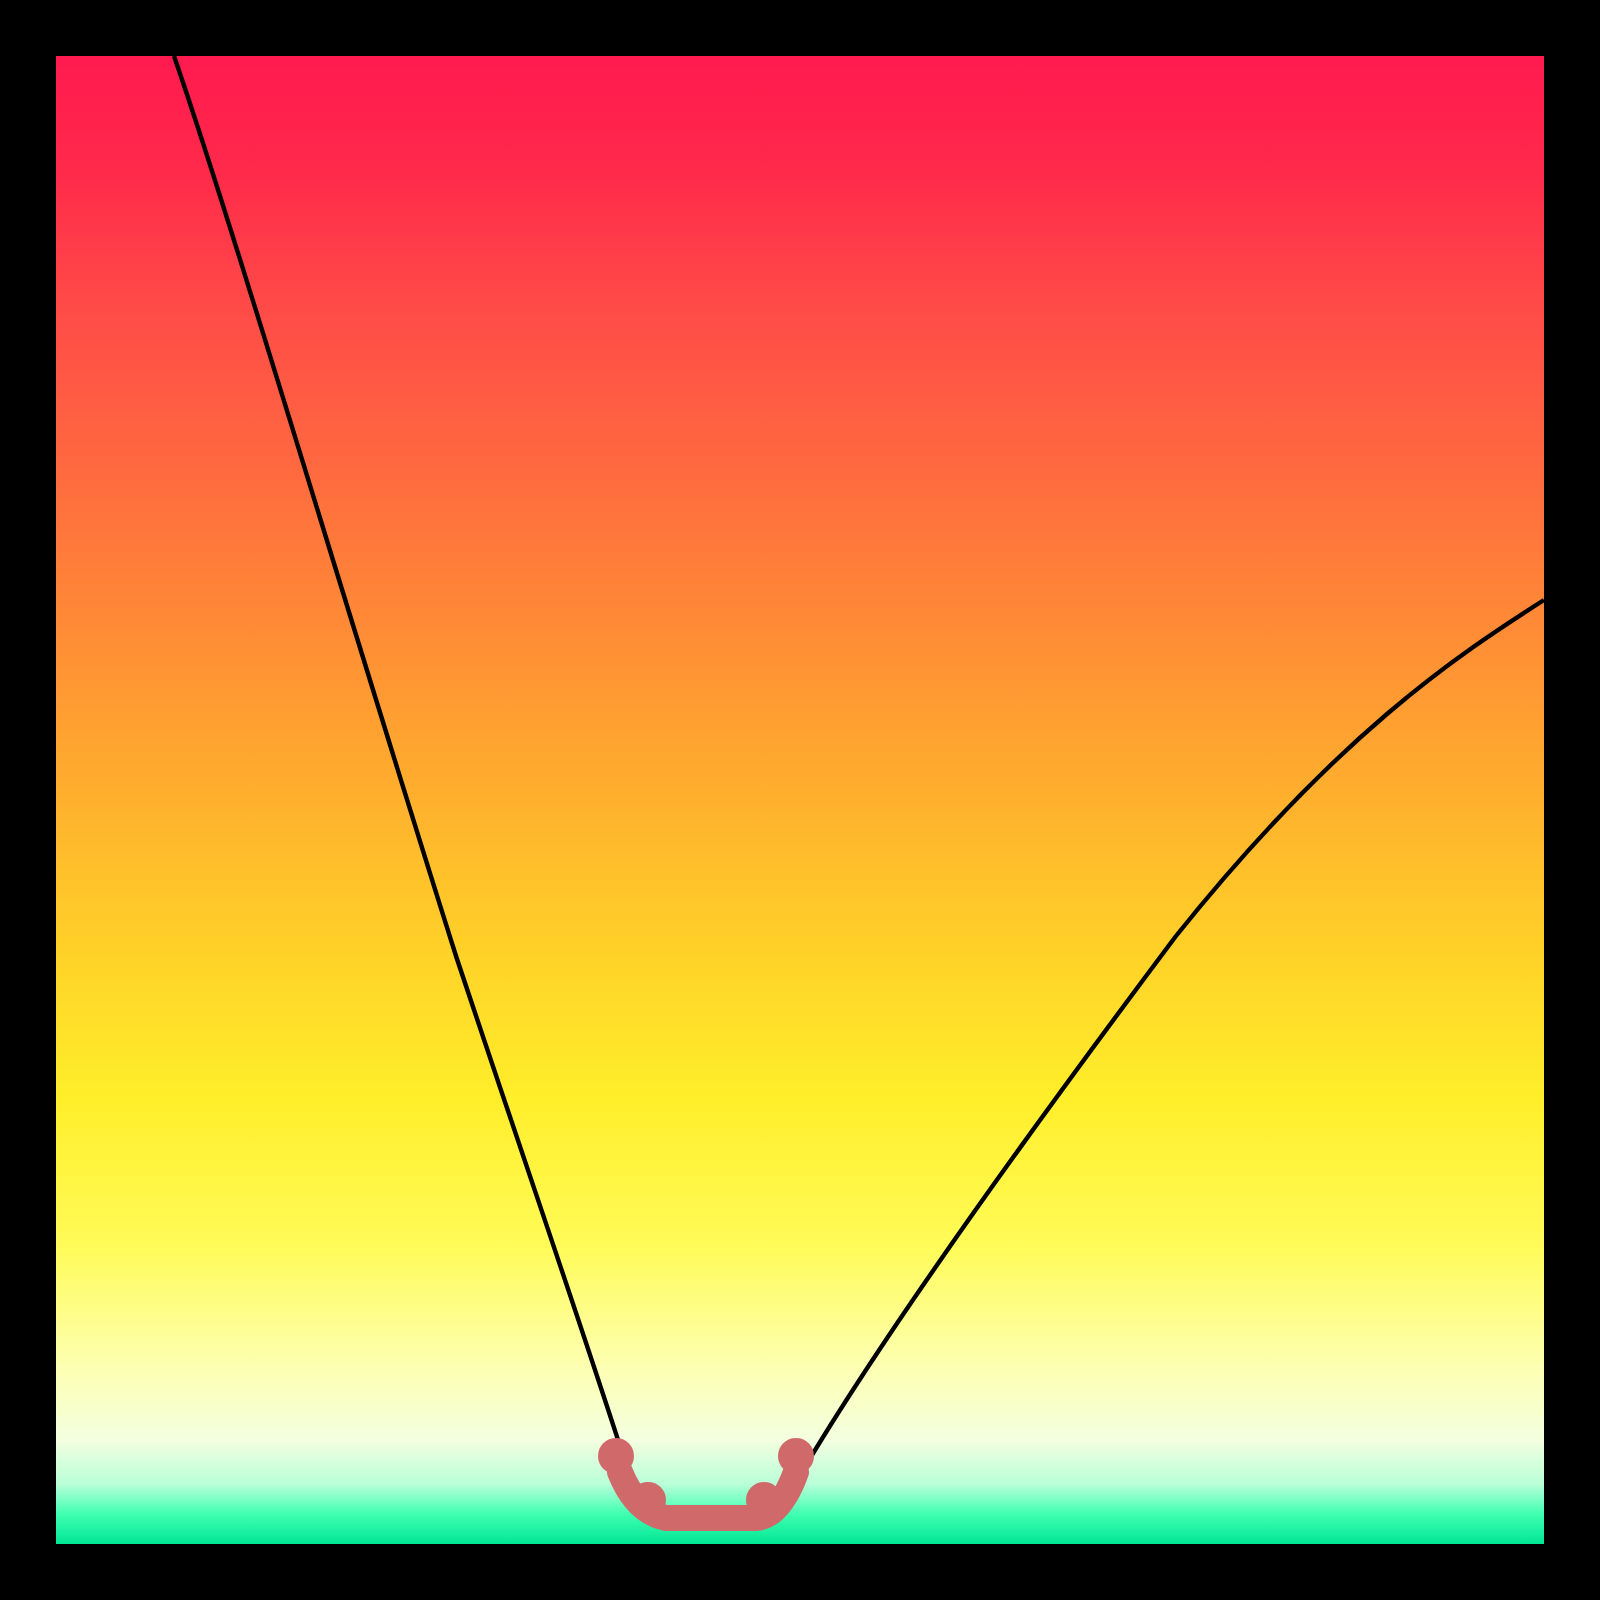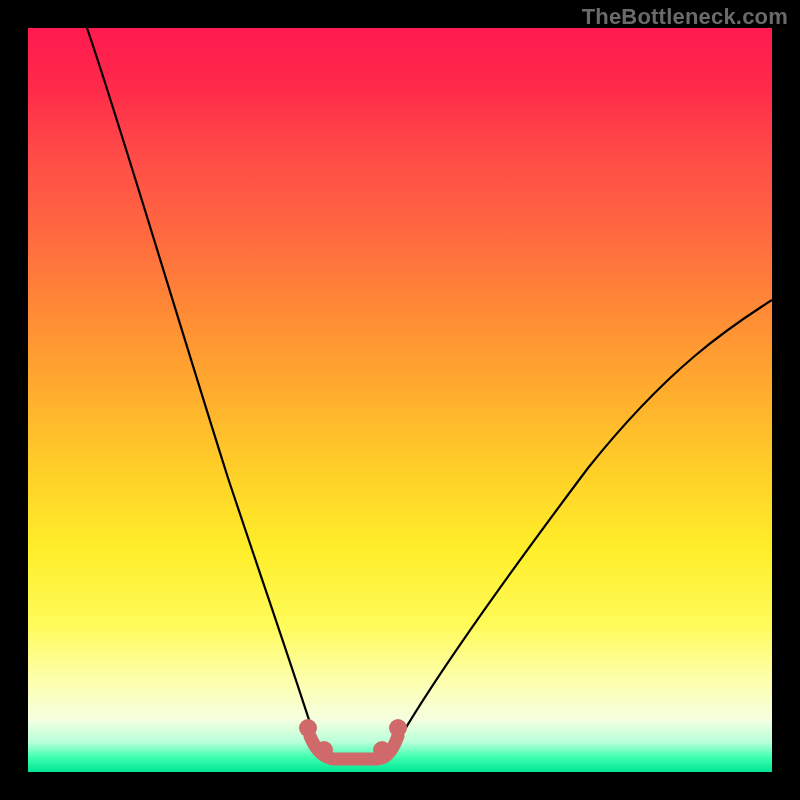--- a/index.html
+++ b/index.html
@@ -73,21 +73,20 @@
   }
   .node {
     fill: #d06a6a;
   }
 </style>
 </head>
 <body>
 
 <div class="frame">
 
-  <div class="watermark">TheBottleneck.com</div>
 
   <div class="plot-area">
     <svg class="curves" viewBox="0 0 744 744" preserveAspectRatio="none">
 
       <path class="curve" d="M 59 0
            C 90 90, 140 260, 200 450
            C 240 570, 268 650, 290 720"></path>
 
       <path class="curve" d="M 366 720
            C 400 660, 470 560, 560 440

